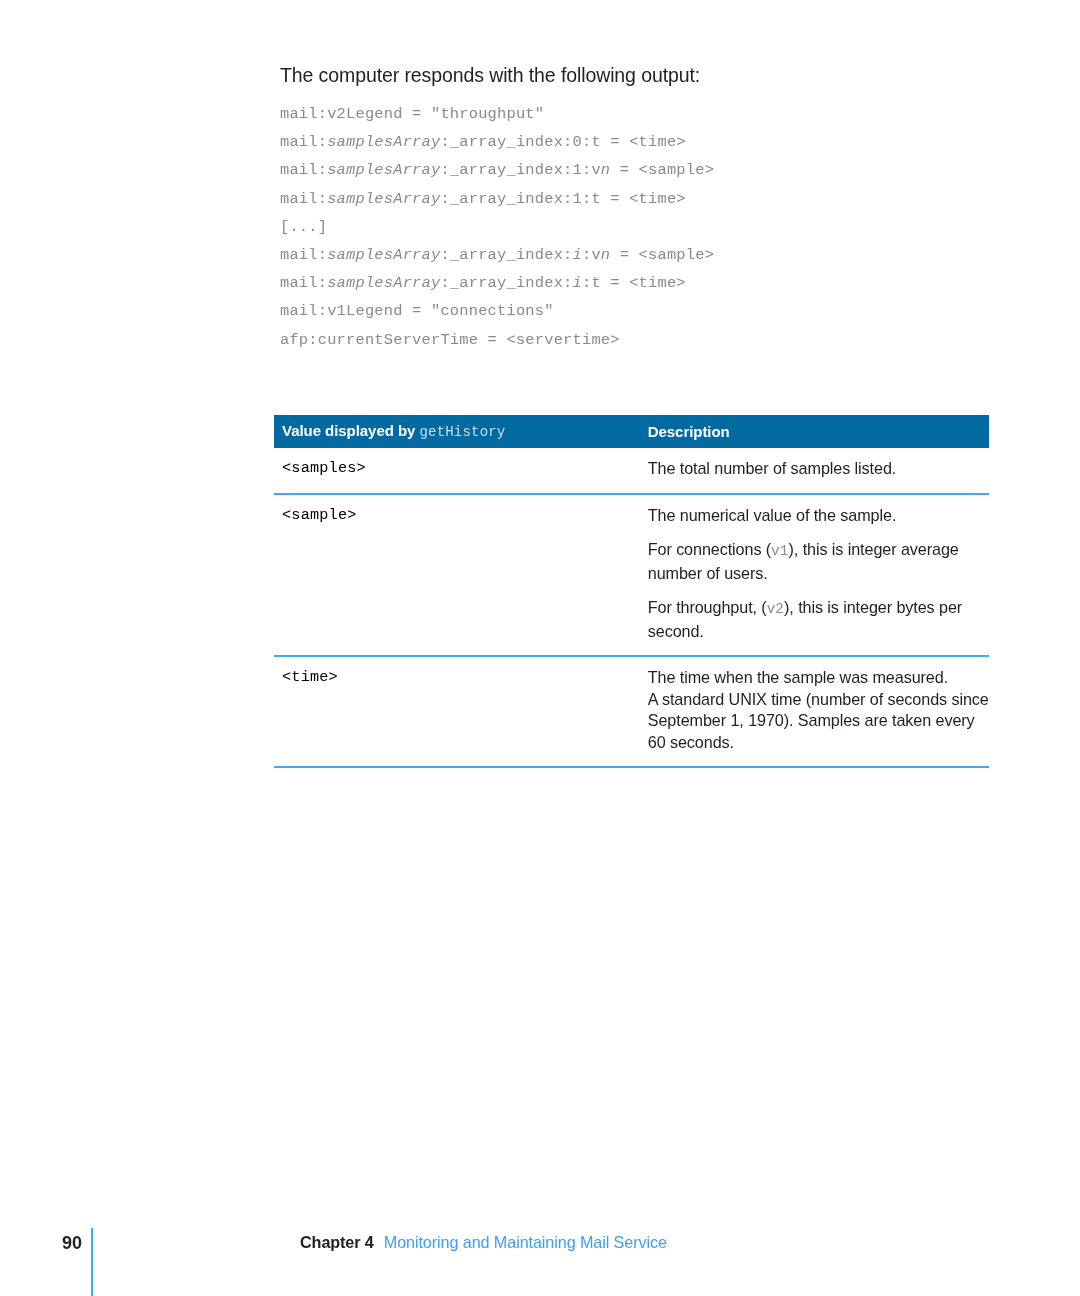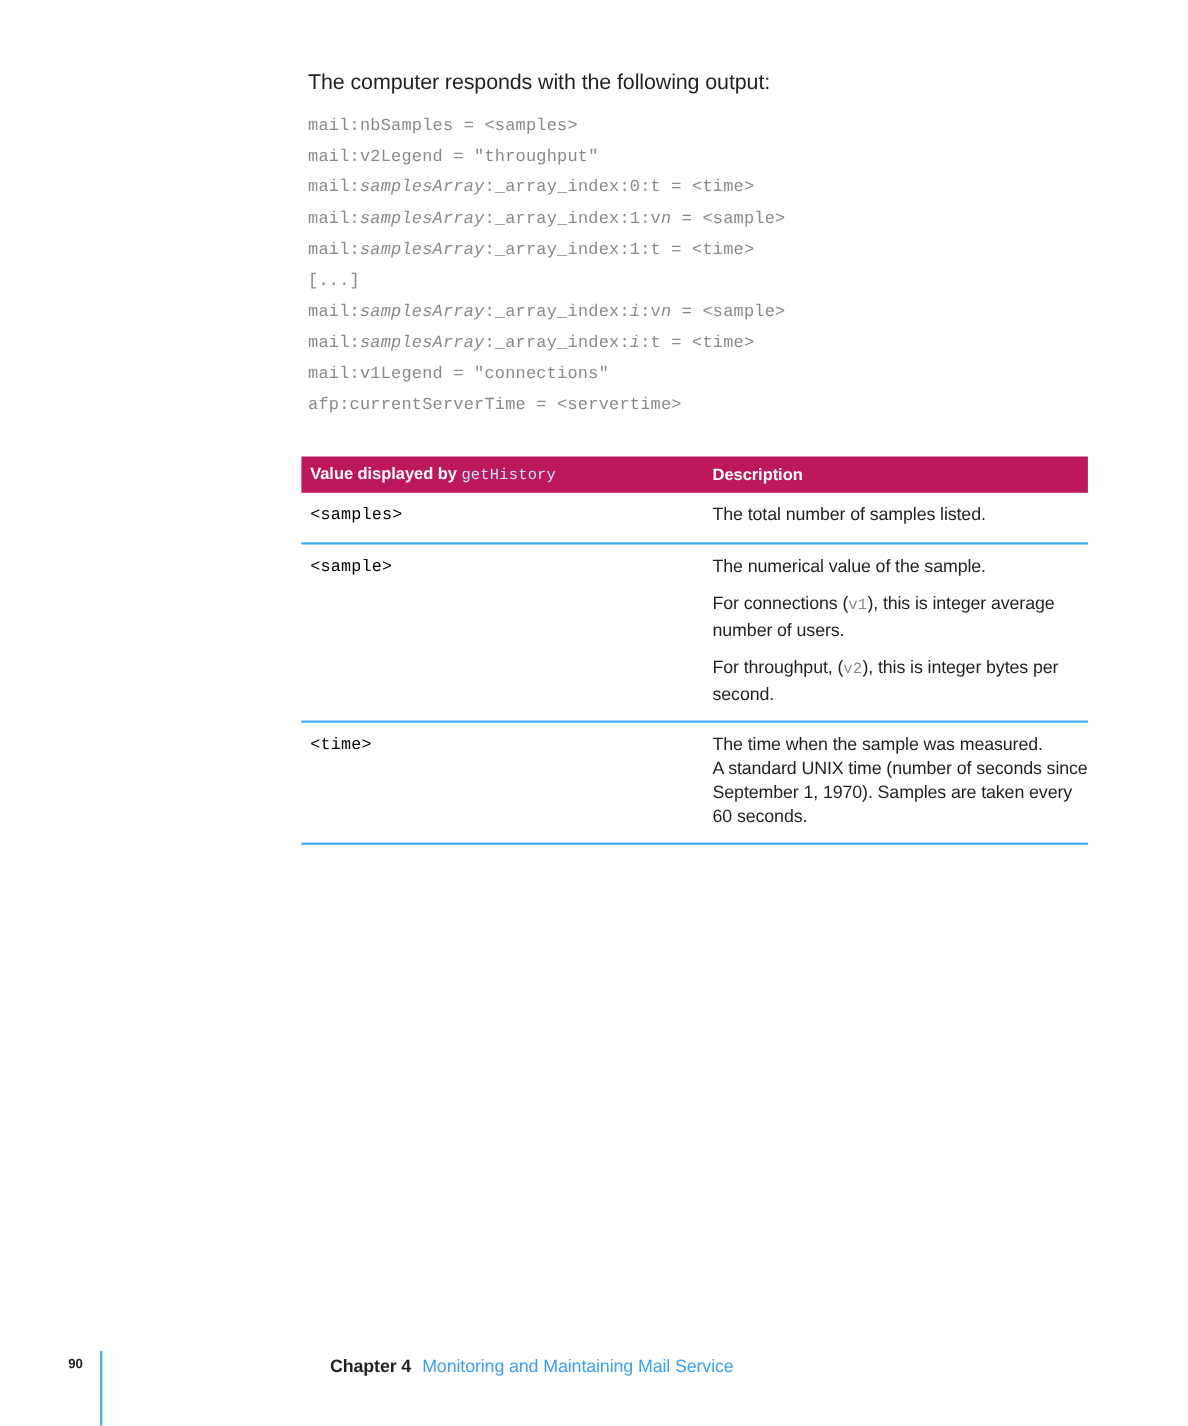--- a/index.html
+++ b/index.html
@@ -56,21 +56,21 @@
 
   
   .tbl {
     position: absolute;
     left: 274px;
     top: 415px;
     width: 715px;
     border-collapse: collapse;
   }
   .tbl .hdr-row {
-    background: #be185d;
+    background: #0369a1;
   }
   .tbl th {
     text-align: left;
     vertical-align: middle;
     color: #ffffff;
     font-size: 15px;
     font-weight: bold;
     padding: 7px 0 8px 8px;
     height: 17px;
     letter-spacing: -0.05px;
@@ -138,21 +138,21 @@
     width: 2px;
     height: 68px;
     background: #3fa9f0;
   }
   .folio {
     position: absolute;
     left: 62px;
     top: 1233px;
     width: 22px;
     text-align: left;
-    font-size: 12px;
+    font-size: 18px;
     font-weight: bold;
     color: #231f20;
   }
   .footer-text {
     position: absolute;
     left: 300px;
     top: 1233px;
     font-size: 16.2px;
     letter-spacing: -0.1px;
     white-space: nowrap;
@@ -167,21 +167,20 @@
   }
 </style>
 </head>
 <body>
 
 <div class="page">
 
   <div class="intro">The computer responds with the following output:</div>
 
   <div class="code-block" id="code-block">
-      <div class="code-line"><span>mail:nbSamples = &lt;samples&gt;</span></div>
       <div class="code-line"><span>mail:v2Legend = "throughput"</span></div>
       <div class="code-line"><span>mail:</span><i>samplesArray</i><span>:_array_index:0:t = &lt;time&gt;</span></div>
       <div class="code-line"><span>mail:</span><i>samplesArray</i><span>:_array_index:1:v</span><i>n</i><span> = &lt;sample&gt;</span></div>
       <div class="code-line"><span>mail:</span><i>samplesArray</i><span>:_array_index:1:t = &lt;time&gt;</span></div>
       <div class="code-line"><span>[...]</span></div>
       <div class="code-line"><span>mail:</span><i>samplesArray</i><span>:_array_index:</span><i>i</i><span>:v</span><i>n</i><span> = &lt;sample&gt;</span></div>
       <div class="code-line"><span>mail:</span><i>samplesArray</i><span>:_array_index:</span><i>i</i><span>:t = &lt;time&gt;</span></div>
       <div class="code-line"><span>mail:v1Legend = "connections"</span></div>
       <div class="code-line"><span>afp:currentServerTime = &lt;servertime&gt;</span></div>
     </div>

